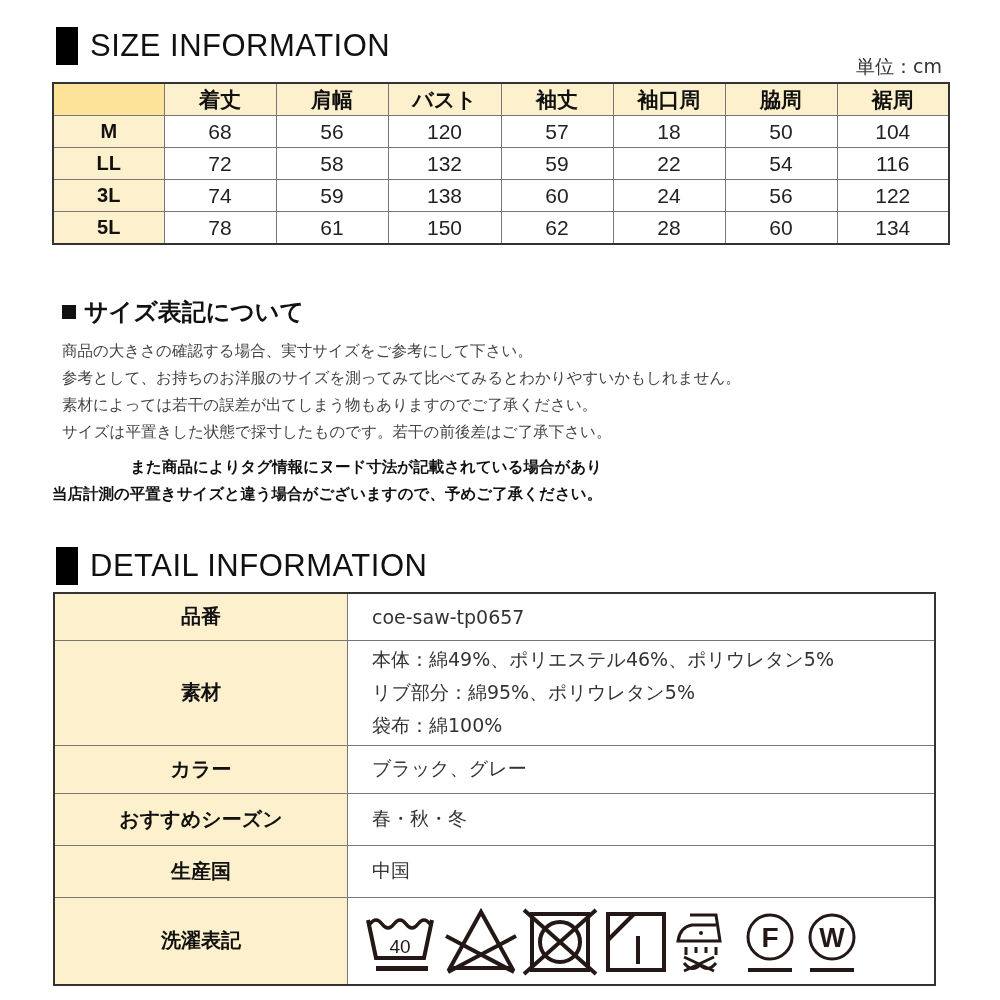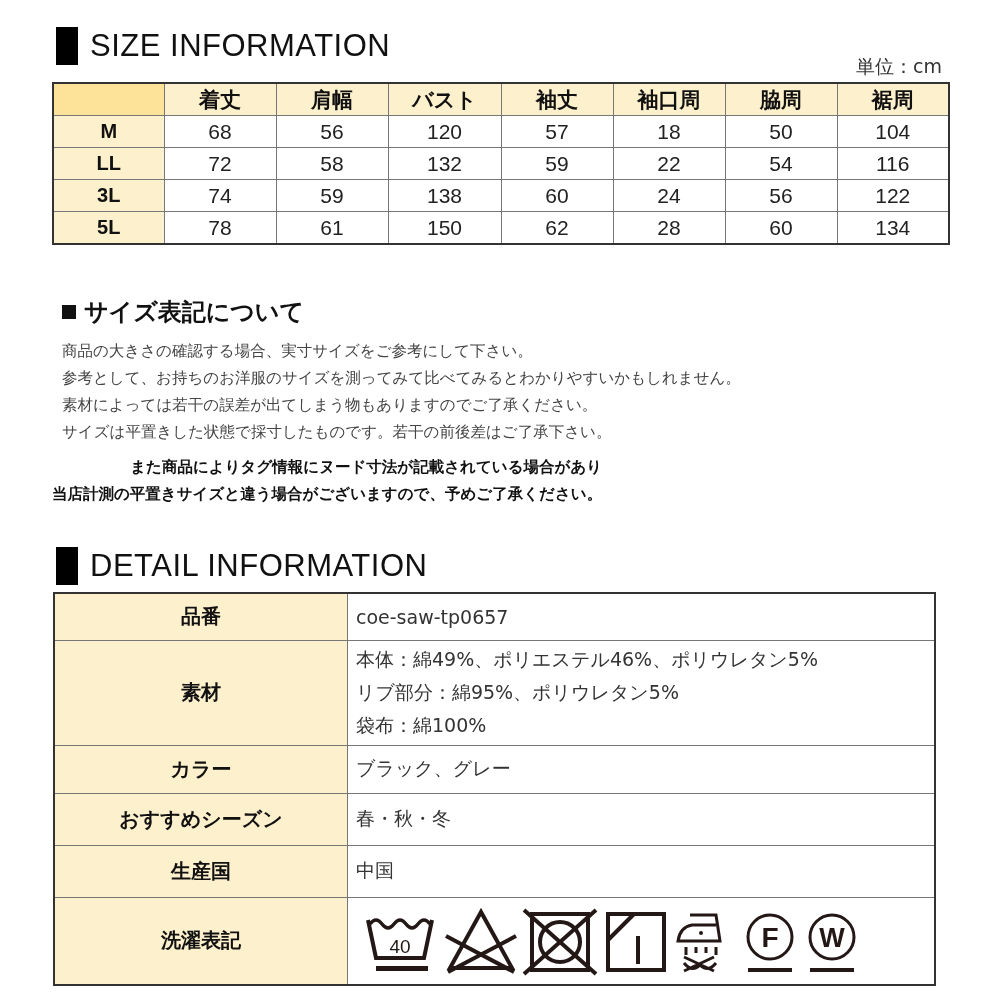--- a/index.html
+++ b/index.html
@@ -21,21 +21,21 @@
   #size-table td.val { background: #fff; font-size: 21px; font-family: "Liberation Sans", sans-serif; color: #222; margin-left: 16px; }
 
   .note-heading { position: absolute; left: 62px; top: 296px; font-size: 24px; font-weight: bold; color: #111; display:flex; align-items:center; }
   .note-heading .sq { width: 14px; height: 14px; background: #111; margin-right: 8px; }
   .notes { position: absolute; left: 62px; top: 338px; font-size: 15.5px; line-height: 27px; color: #444; }
   .notes-bold { position: absolute; left: 52px; top: 454px; font-size: 15.5px; line-height: 27px; color: #111; font-weight: bold; text-align: right; }
 
   #detail-table { left: 53px; top: 592px; width: 883px; table-layout: fixed; border: 2px solid #333; }
   #detail-table td { border: 1px solid #777; padding: 0; }
   #detail-table td.label { width: 292px; background: #fdf0cc; text-align: center; font-weight: bold; font-size: 20px; margin-left: 12px; }
-  #detail-table td.value { background: #fff; padding-left: 8px; font-size: 19px; color: #333; }
+  #detail-table td.value { background: #fff; padding-left: 24px; font-size: 19px; color: #333; }
   #detail-table td.value .line { line-height: 33px; }
   .care-icons { display: flex; align-items: center; gap: 0; }
   .care-icons svg { display: block; }
 </style>
 </head>
 <body>
 
 <div class="section-title" style="top:27px;">
   <div class="bar"></div>
   <span class="txt">SIZE INFORMATION</span>

